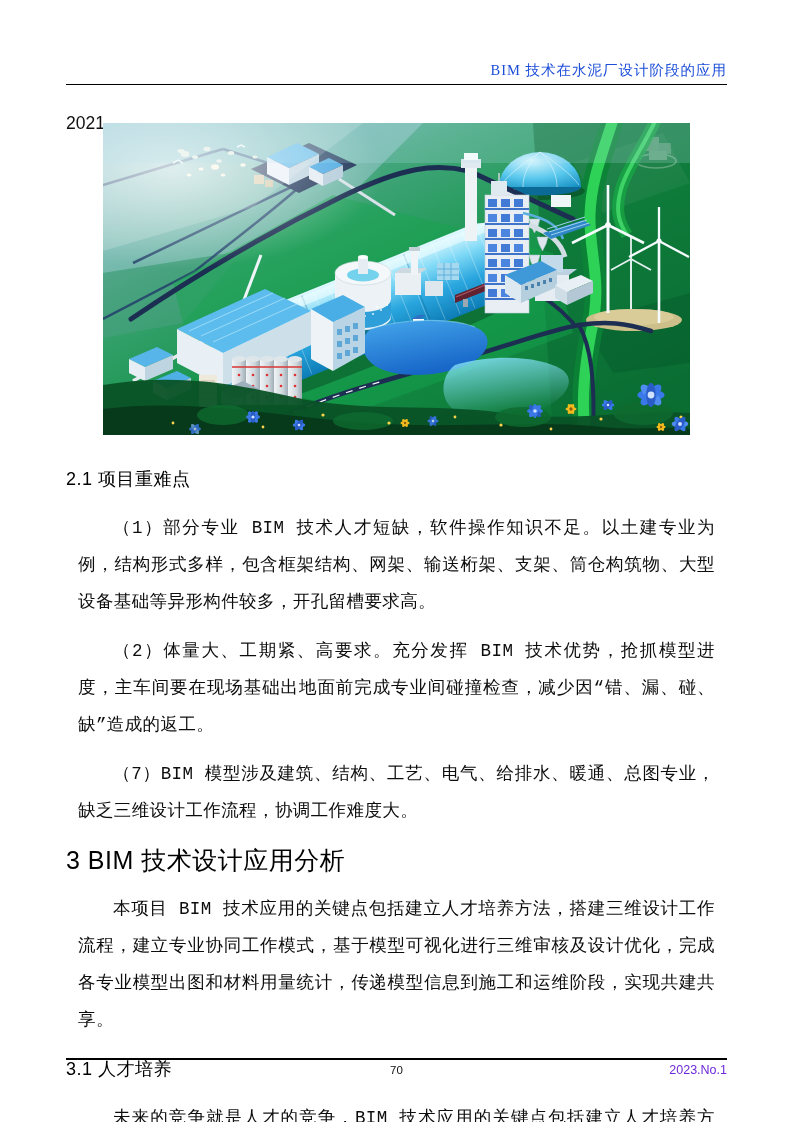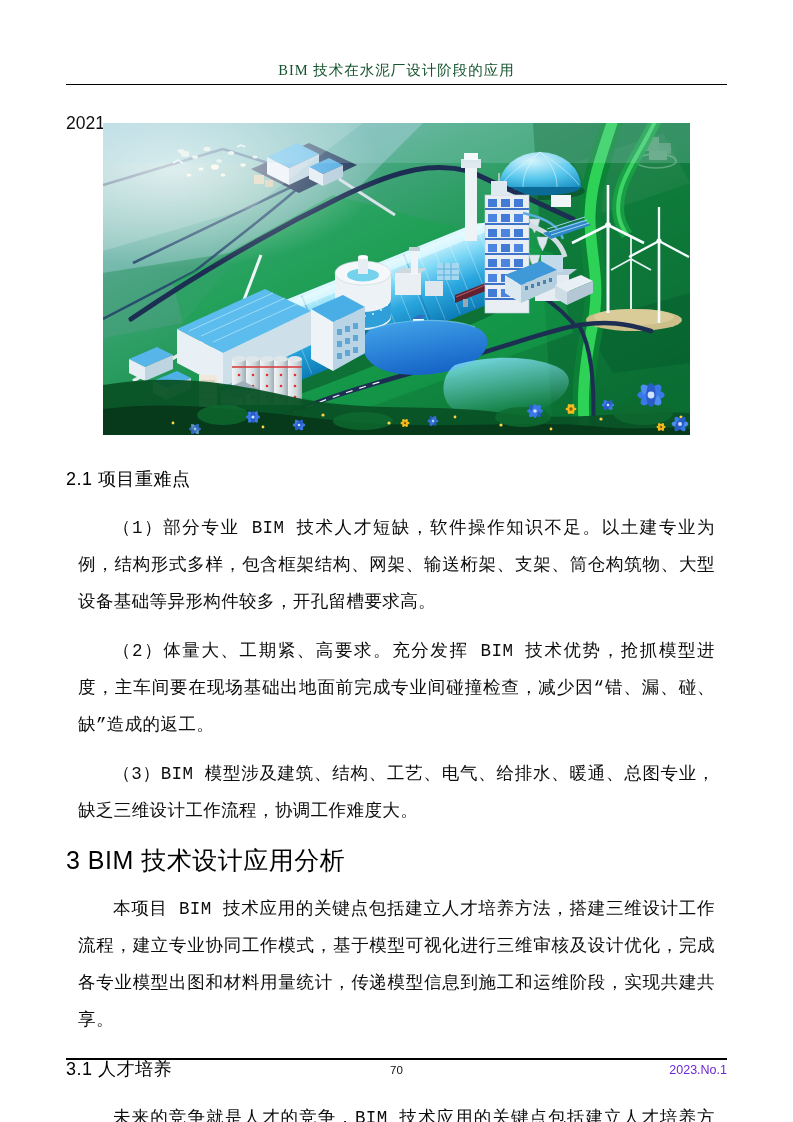--- a/index.html
+++ b/index.html
@@ -3,21 +3,21 @@
 <meta charset="utf-8">
 <style>
   html,body{margin:0;padding:0;background:#9a9a9a;}
   .page{
     position:relative;width:793px;height:1122px;margin:0 auto;
     background:#ffffff;overflow:hidden;color:#000;
     font-family:"Liberation Serif","DejaVu Serif",serif;
   }
   .running-title{
     position:absolute;top:61px;left:66px;width:661px;
-    text-align:center;font-size:14.5px;letter-spacing:1px;color:#14532d;
+    text-align:right;font-size:14.5px;letter-spacing:1px;color:#1d4ed8;
     font-family:"Liberation Serif","DejaVu Serif",serif;
   }
   .header-rule{
     position:absolute;top:84px;left:66px;width:661px;height:0;
     border-top:1.6px solid #000;
   }
   .intro-line{
     position:absolute;top:91px;left:66px;font-size:17.5px;color:#111;
     font-family:"Liberation Sans","DejaVu Sans",sans-serif;
     margin-top:20px;
@@ -473,21 +473,21 @@
         <polygon points="0,0 260,0 150,84 0,128" fill="#ffffff" opacity="0.18"></polygon>
         <rect x="0" y="0" width="587" height="40" fill="#bfe6ee" opacity="0.2"></rect>
       </svg>
     </div>
   </figure>
 
   <main class="content">
     <h3 class="sec sec-l2">2.1 项目重难点</h3>
     <p>（1）部分专业 BIM 技术人才短缺，软件操作知识不足。以土建专业为例，结构形式多样，包含框架结构、网架、输送桁架、支架、筒仓构筑物、大型设备基础等异形构件较多，开孔留槽要求高。</p>
     <p>（2）体量大、工期紧、高要求。充分发挥 BIM 技术优势，抢抓模型进度，主车间要在现场基础出地面前完成专业间碰撞检查，减少因“错、漏、碰、缺”造成的返工。</p>
-    <p>（3）BIM 模型涉及建筑、结构、工艺、电气、给排水、暖通、总图专业，缺乏三维设计工作流程，协调工作难度大。</p>
+    <p>（7）BIM 模型涉及建筑、结构、工艺、电气、给排水、暖通、总图专业，缺乏三维设计工作流程，协调工作难度大。</p>
     <h2 class="sec sec-l1">3  BIM 技术设计应用分析</h2>
     <p>本项目 BIM 技术应用的关键点包括建立人才培养方法，搭建三维设计工作流程，建立专业协同工作模式，基于模型可视化进行三维审核及设计优化，完成各专业模型出图和材料用量统计，传递模型信息到施工和运维阶段，实现共建共享。</p>
     <h3 class="sec sec-l2">3.1 人才培养</h3>
     <p>未来的竞争就是人才的竞争，BIM 技术应用的关键点包括建立人才培养方法。在 BIM 人才建设方面，采用集中授课，项目带动，过程伴随的培养方式，不</p>
   </main>
 
   <div class="footer-rule"></div>
   <div class="page-number">70</div>
   <div class="issue-label">2023.No.1</div>
 

